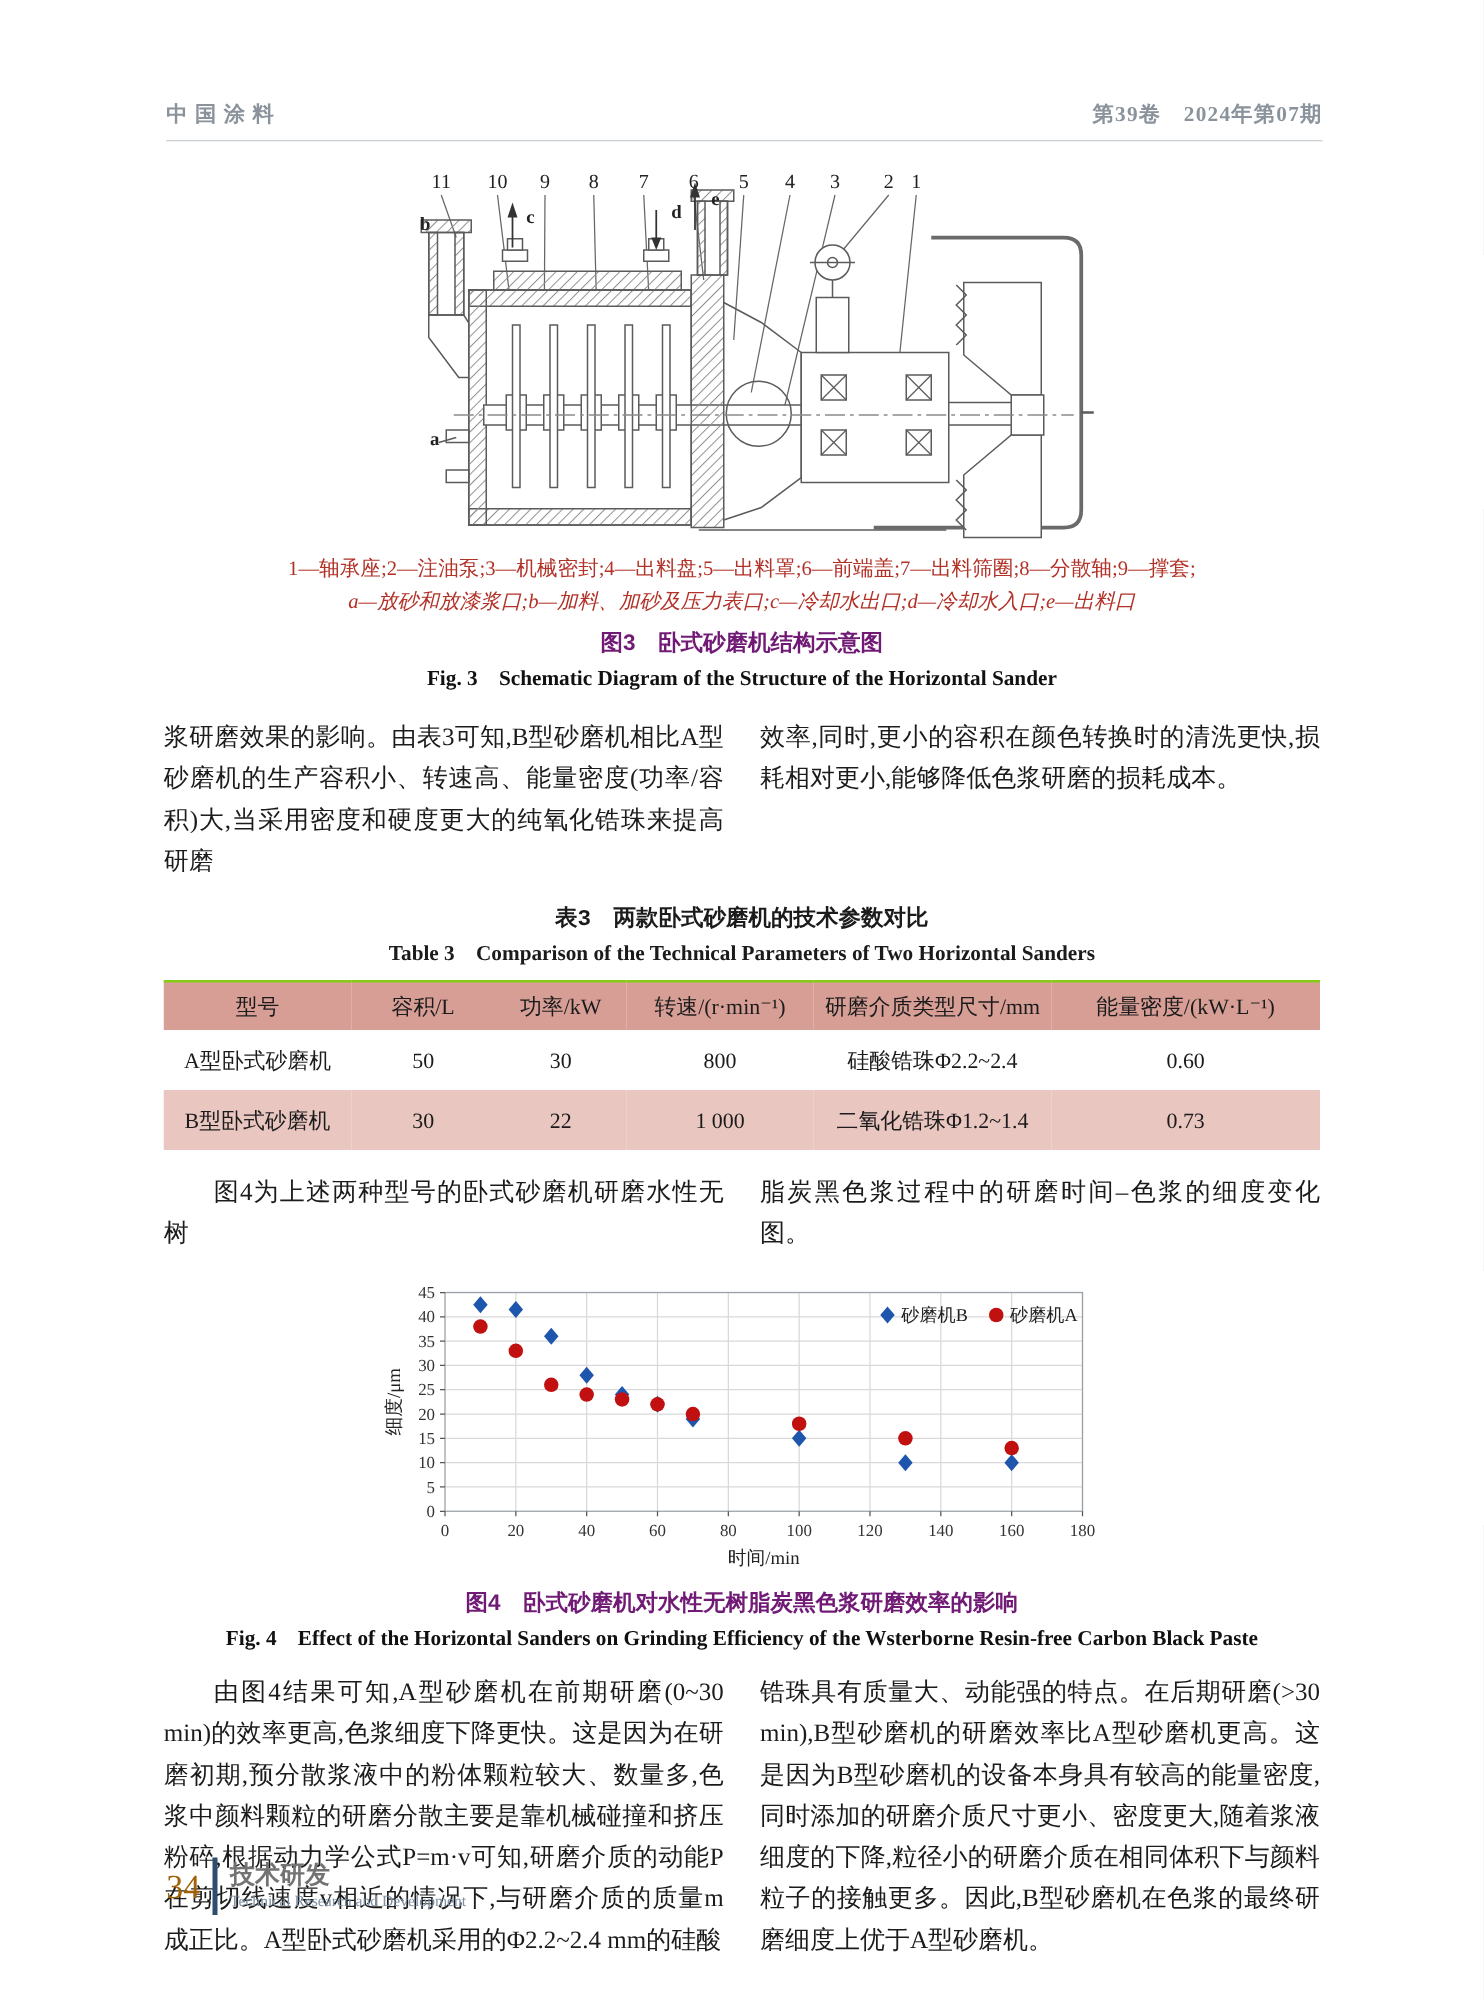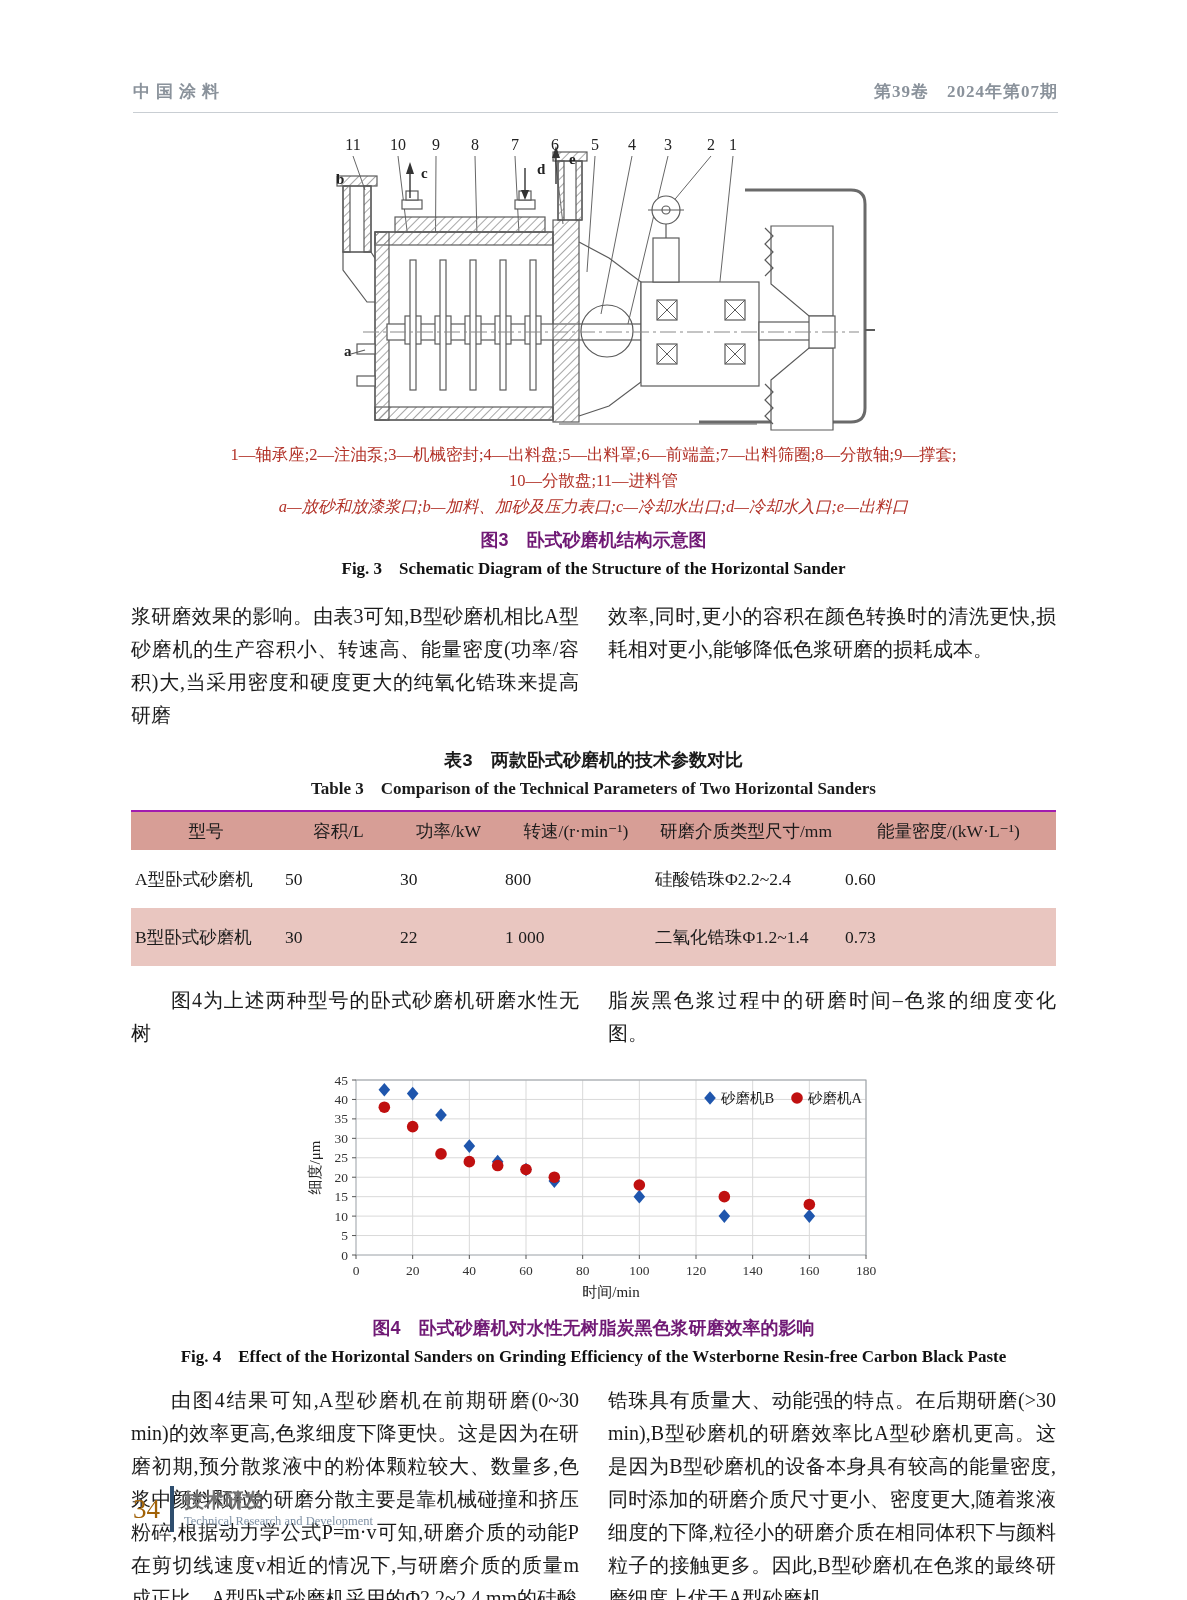--- a/index.html
+++ b/index.html
@@ -23,23 +23,23 @@
   .cap-zh{margin-top:8px;text-align:center;font-family:"Liberation Sans","DejaVu Sans",sans-serif;
           font-weight:bold;font-size:18px;color:#701a75;}
   .cap-en{margin-top:5px;text-align:center;font-weight:bold;font-size:17px;color:#111;}
   .cols{display:flex;gap:29px;margin-top:20px;justify-content:space-between;}
   .col{width:448px;font-size:20px;line-height:33px;text-align:justify;text-justify:inter-ideograph;}
   .indent{text-indent:2em;}
   
   .tbl-title-zh{margin-top:16px;text-align:center;font-family:Liberation Mono, monospace;
           font-weight:bold;font-size:18px;}
   .tbl-title-en{margin-top:5px;text-align:center;font-weight:bold;font-size:17px;}
-  table.t3{margin-top:10px;width:925px;border-collapse:collapse;border-top:2px solid #a21caf;font-size:17.5px;}
+  table.t3{margin-top:10px;width:925px;border-collapse:collapse;border-top:2px solid #84cc16;font-size:17.5px;}
   table.t3 th{background:#d79e96;font-weight:normal;height:38px;padding:0 4px;}
-  table.t3 td{height:34px;padding:12px 4px;}
+  table.t3 td{height:48px;text-align:center;padding:0 4px;}
   table.t3 tr.alt td{background:#e9c6c0;}
   .c0{width:150px}.c1{width:115px}.c2{width:105px}.c3{width:150px}.c4{width:190px}.c5{width:215px}
   
   .chartwrap{margin-top:16px;}
   .chart{margin:0 auto;}
   .tick{font:13.5px "Liberation Serif",serif;fill:#333;}
   .axis-label{font:15px "Liberation Serif",serif;fill:#222;}
   .leg-t{font:14.5px "Liberation Serif",serif;fill:#222;}
   
   .footer{position:absolute;left:133px;top:1486px;display:flex;align-items:center;}
@@ -193,21 +193,20 @@
             <text x="27" y="52" class="dletter">b</text>
             <text x="112" y="46" class="dletter">c</text>
             <text x="228" y="42" class="dletter">d</text>
             <text x="260" y="32" class="dletter">e</text>
             <text x="35" y="224" class="dletter">a</text>
           </g>
       </svg>
 
       <div class="legend-red">
         <div>1—轴承座;2—注油泵;3—机械密封;4—出料盘;5—出料罩;6—前端盖;7—出料筛圈;8—分散轴;9—撑套;</div>
-        <div>10—分散盘;11—进料管</div>
         <div class="it">a—放砂和放漆浆口;b—加料、加砂及压力表口;c—冷却水出口;d—冷却水入口;e—出料口</div>
       </div>
       <div class="cap-zh">图3　卧式砂磨机结构示意图</div>
       <div class="cap-en">Fig. 3　Schematic Diagram of the Structure of the Horizontal Sander</div>
     </div>
 
     <div class="cols">
       <div class="col">浆研磨效果的影响。由表3可知,B型砂磨机相比A型砂磨机的生产容积小、转速高、能量密度(功率/容积)大,当采用密度和硬度更大的纯氧化锆珠来提高研磨</div>
       <div class="col">效率,同时,更小的容积在颜色转换时的清洗更快,损耗相对更小,能够降低色浆研磨的损耗成本。</div>
     </div>

